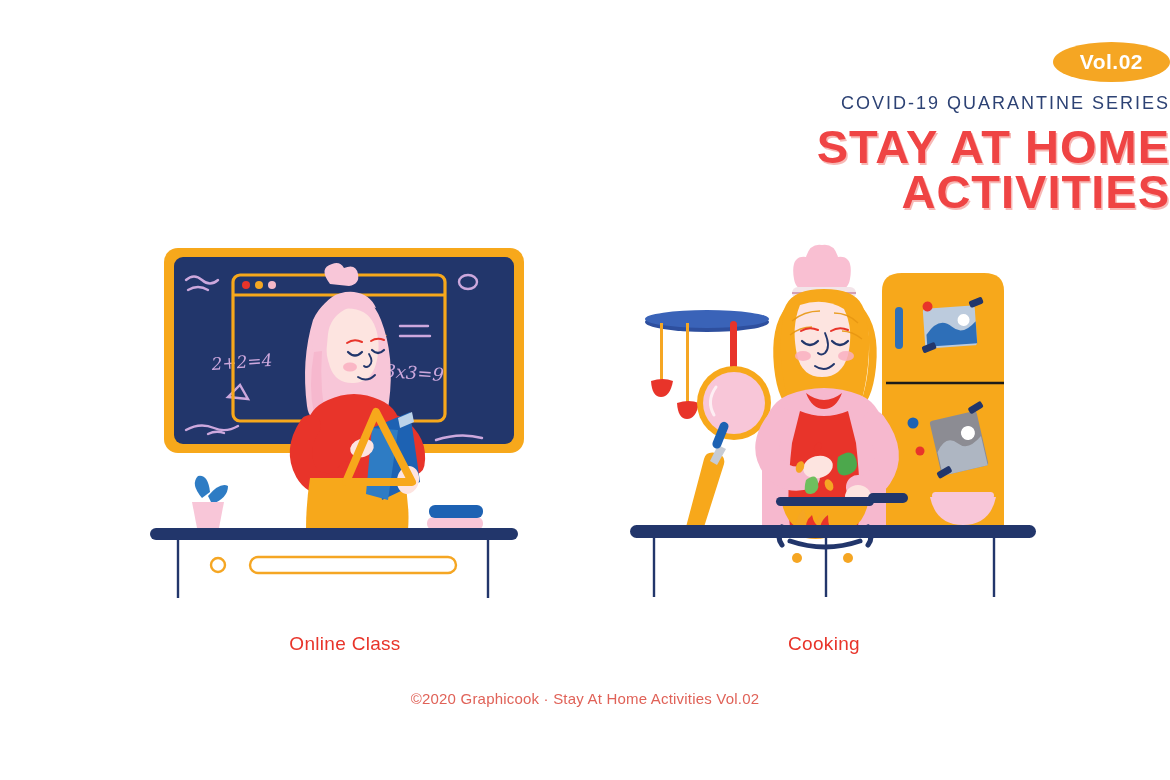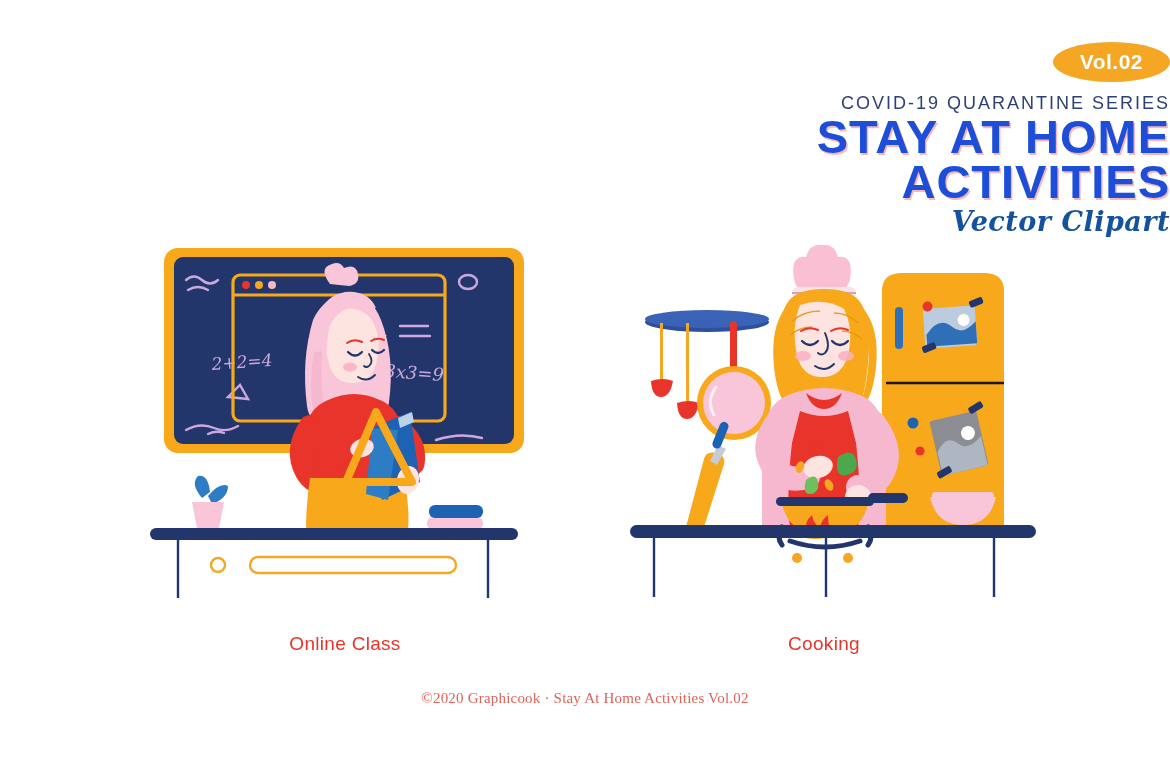--- a/index.html
+++ b/index.html
@@ -27,21 +27,22 @@
     line-height:1;
   }
   .series{
     margin-top:11px;
     color:#2D4274;
     font-size:18px;
     letter-spacing:2.0px;
     font-weight:500;
   }
   .main-title{
-    color:#1d4ed8;
+    margin-top:10px;
+    color:#ef4444;
     font-size:47px;
     font-weight:bold;
     letter-spacing:1px;
     line-height:0.96;
     text-shadow:1.5px 1.5px 0 rgba(232,52,42,0.35);
   }
   .main-title .ln{display:block;}
   .script{
     margin-top:2px;
     color:#14529E;
@@ -63,36 +64,35 @@
     font-size:19px;
     text-align:center;
     width:300px;
     letter-spacing:.3px;
   }
   .cap-left{left:195px;top:633px;}
   .cap-right{left:674px;top:633px;}
 
   .footer{
     position:absolute;left:0;top:690px;width:1170px;
-    text-align:center;color:#E06258;font-size:15px;letter-spacing:.2px;font-family:Liberation Serif, serif;
+    text-align:center;color:#E06258;font-size:15px;letter-spacing:.2px;
   }
 </style>
 </head>
 <body>
 
 <div class="page">
 
   <div class="header">
     <div class="vol-badge">Vol.02</div>
     <div class="series">COVID-19 QUARANTINE SERIES</div>
     <div class="main-title">
       <span class="ln">STAY AT HOME</span>
       <span class="ln">ACTIVITIES</span>
     </div>
-    <div class="script">Vector Clipart</div>
   </div>
 
   <div class="scene scene-left">
     <svg width="400" height="360" viewBox="0 0 400 360" xmlns="http://www.w3.org/2000/svg">
 
       <g>
         <rect x="14" y="8" width="360" height="205" rx="14" fill="#F7A81B"></rect>
         <rect x="24" y="17" width="340" height="187" rx="9" fill="#22366B"></rect>
 
         <g stroke="#CDA8DD" stroke-width="2.4" fill="none" stroke-linecap="round">

